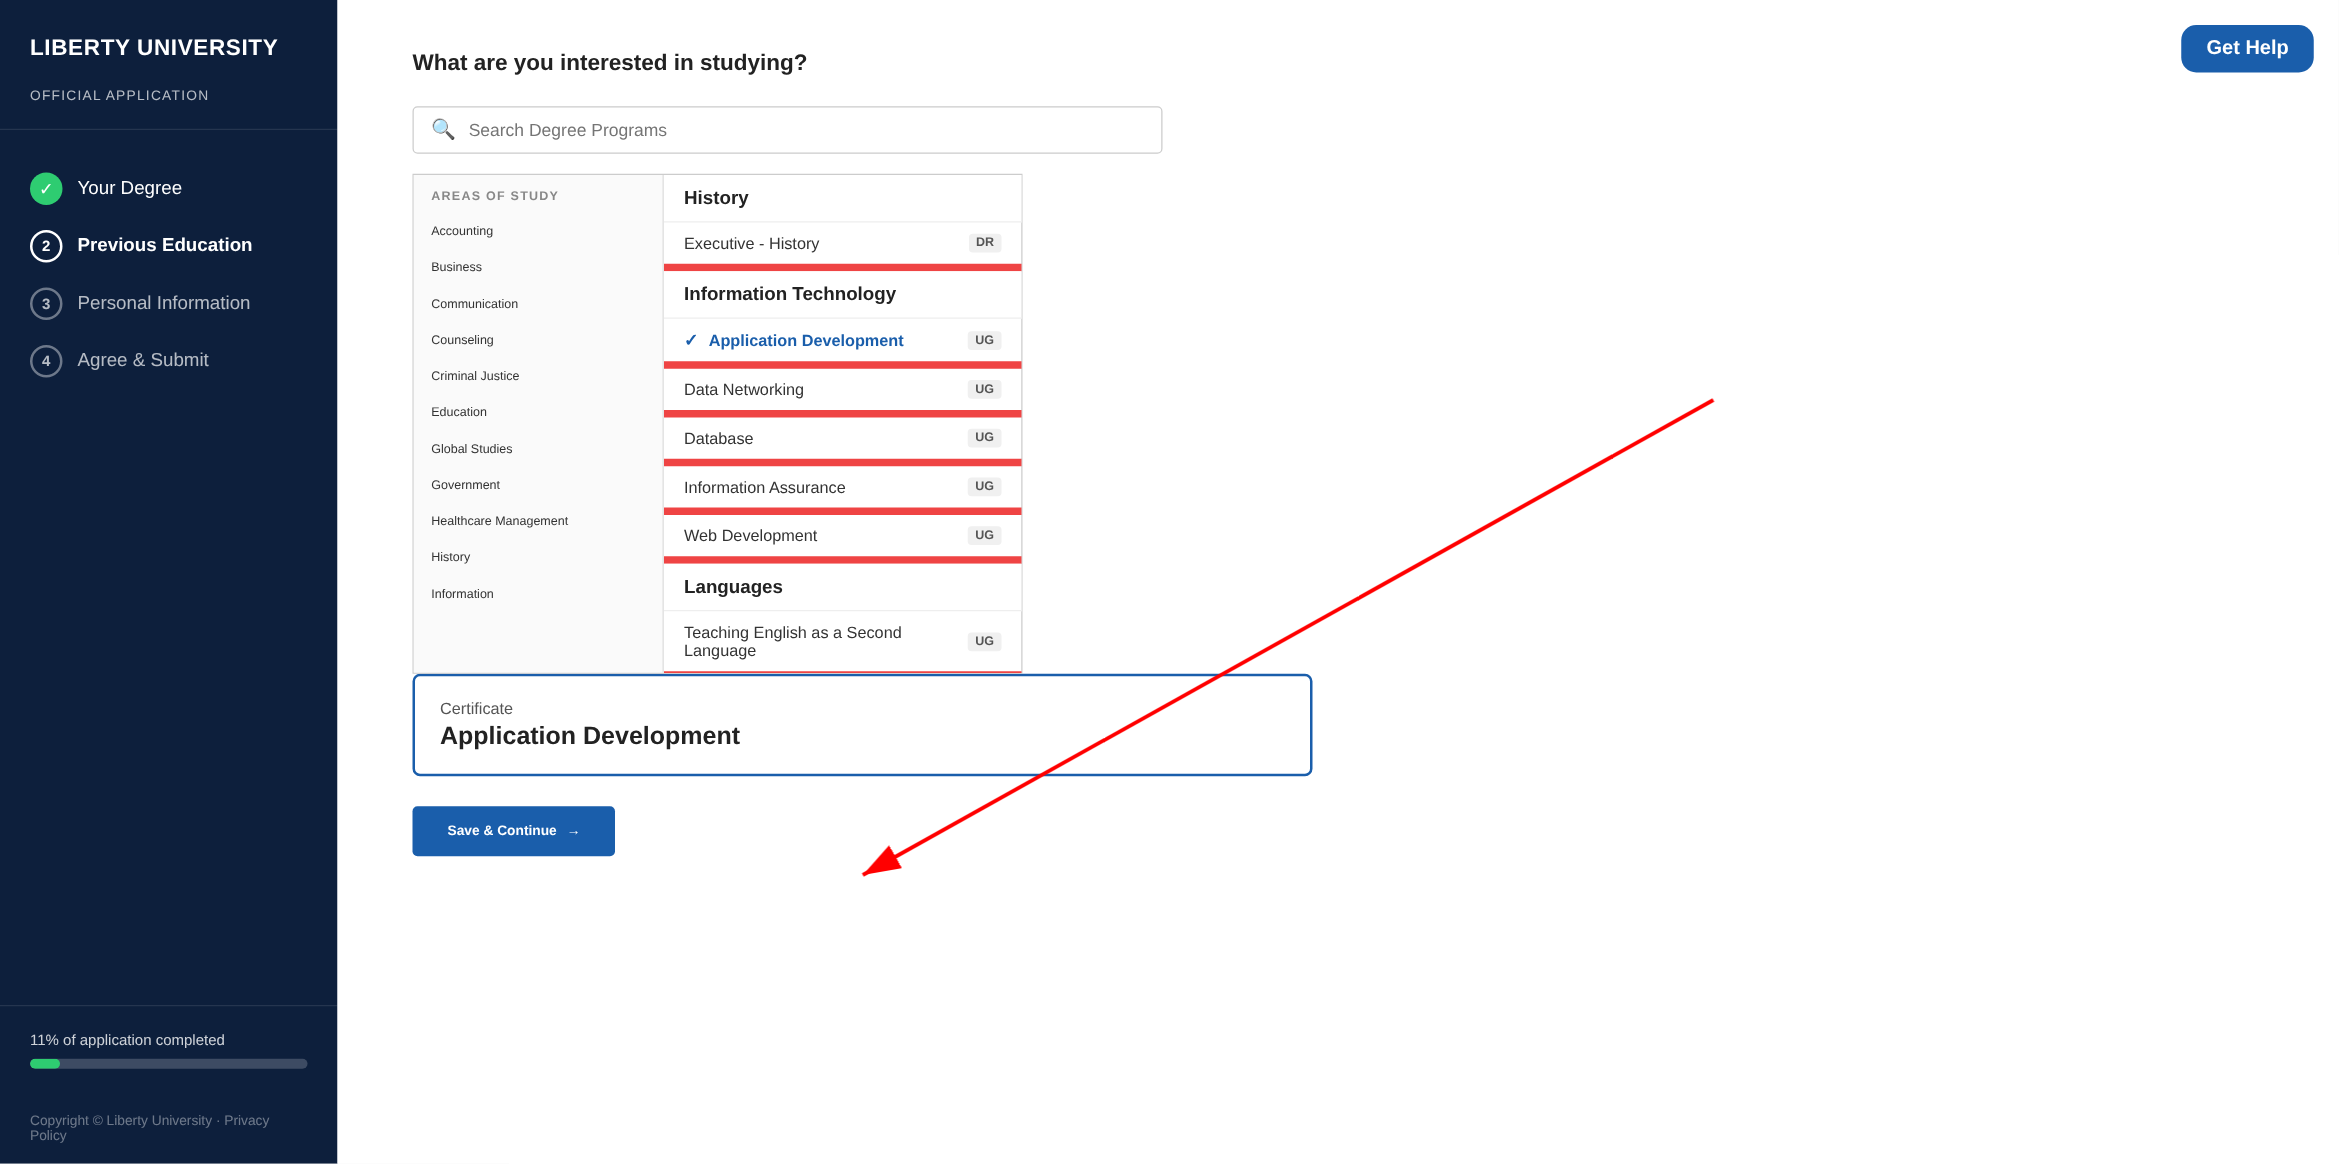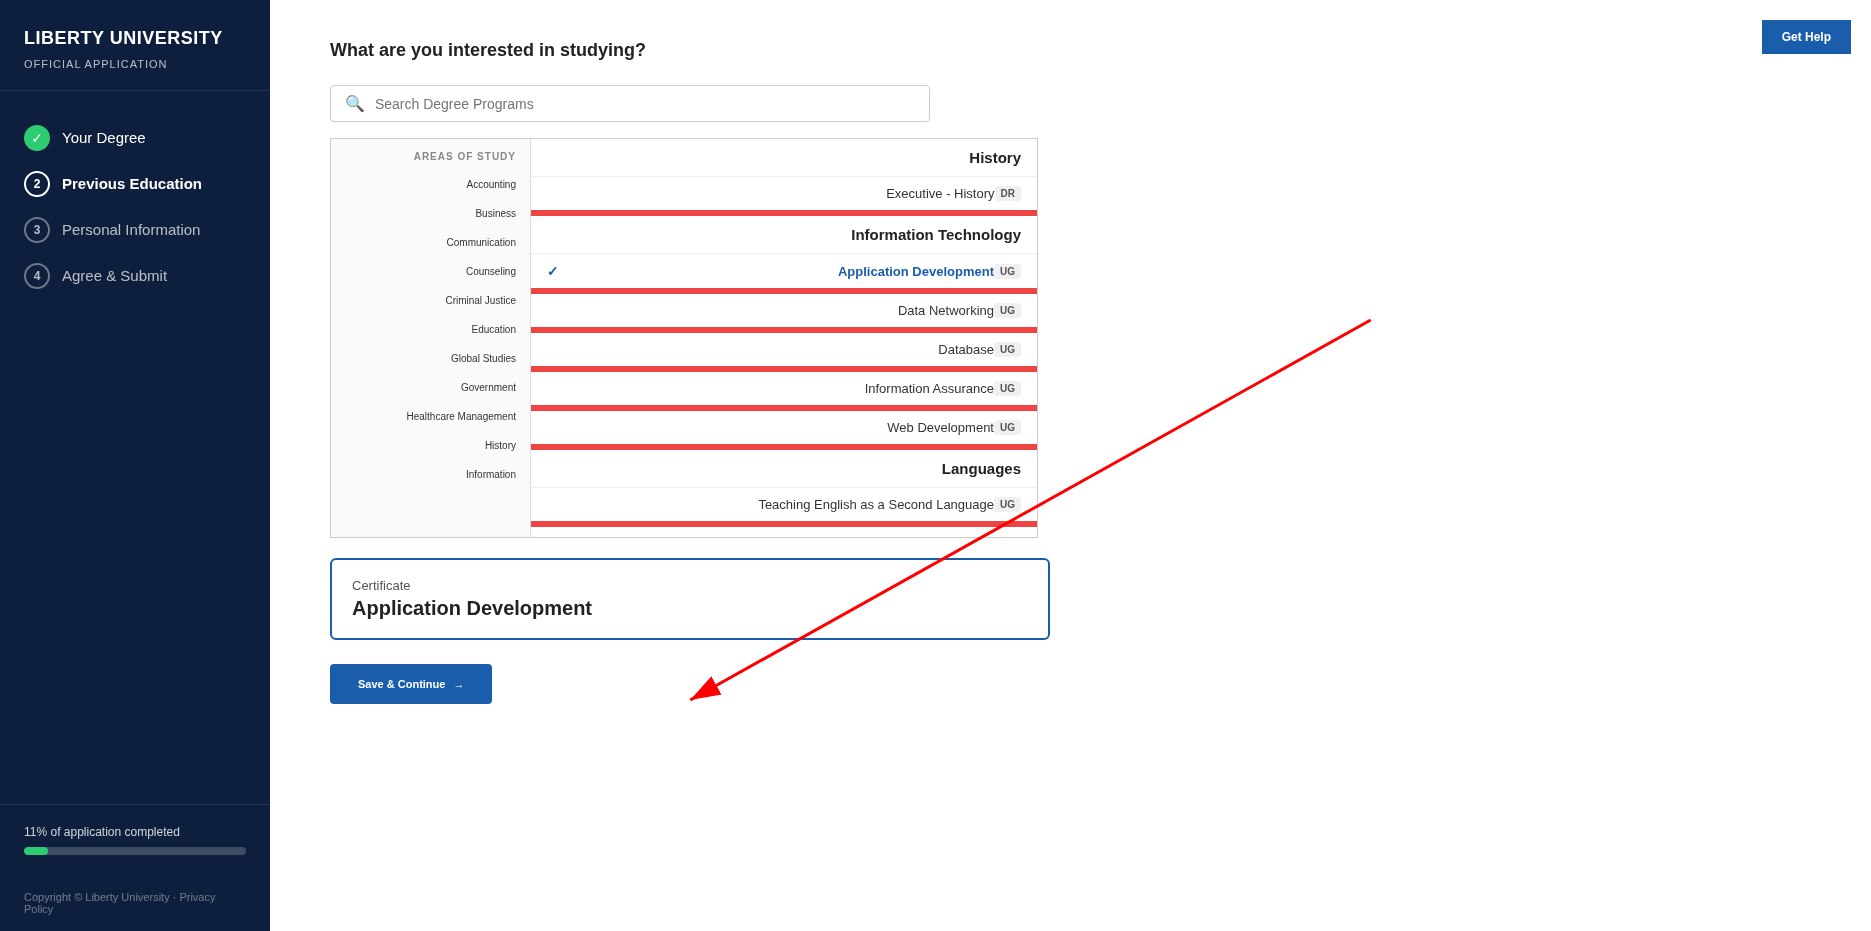--- a/index.html
+++ b/index.html
@@ -22,21 +22,21 @@
     .sidebar-header .university-name {
       font-size: 18px;
       font-weight: bold;
       letter-spacing: 0.5px;
       line-height: 1.2;
     }
     .sidebar-header .official-app {
       font-size: 11px;
       letter-spacing: 1px;
       color: rgba(255,255,255,0.7);
-      margin-top: 8px;
+      margin-top: 21px;
     }
     .sidebar-nav {
       padding: 24px 0;
       flex: 1;
     }
     .nav-item {
       display: flex;
       align-items: center;
       padding: 10px 24px;
       cursor: pointer;
@@ -112,23 +112,23 @@
     }
 
     .get-help-btn {
       position: absolute;
       top: 20px;
       right: 20px;
       background: #1a5eab;
       color: white;
       border: none;
       padding: 10px 20px;
-      font-size: 12px;
-      font-weight: 600;
-      border-radius: 0;
+      font-size: 16px;
+      font-weight: 600;
+      border-radius: 12px;
       cursor: pointer;
     }
 
     .page-title {
       font-size: 18px;
       font-weight: bold;
       color: #222;
       margin-bottom: 24px;
     }
 
@@ -154,25 +154,23 @@
       outline: none;
       font-size: 14px;
       color: #6d28d9;
       width: 100%;
     }
 
     
     .degree-selector {
       display: flex;
       border: 1px solid #ccc;
-      width: 708px;
+      width: 488px;
       height: 400px;
-      margin-bottom: 20px;
       position: relative;
-      text-align: right;
     }
     .areas-panel {
       width: 200px;
       min-width: 200px;
       border-right: 1px solid #ddd;
       overflow-y: auto;
       background: #fafafa;
     }
     .areas-header {
       font-size: 10px;

